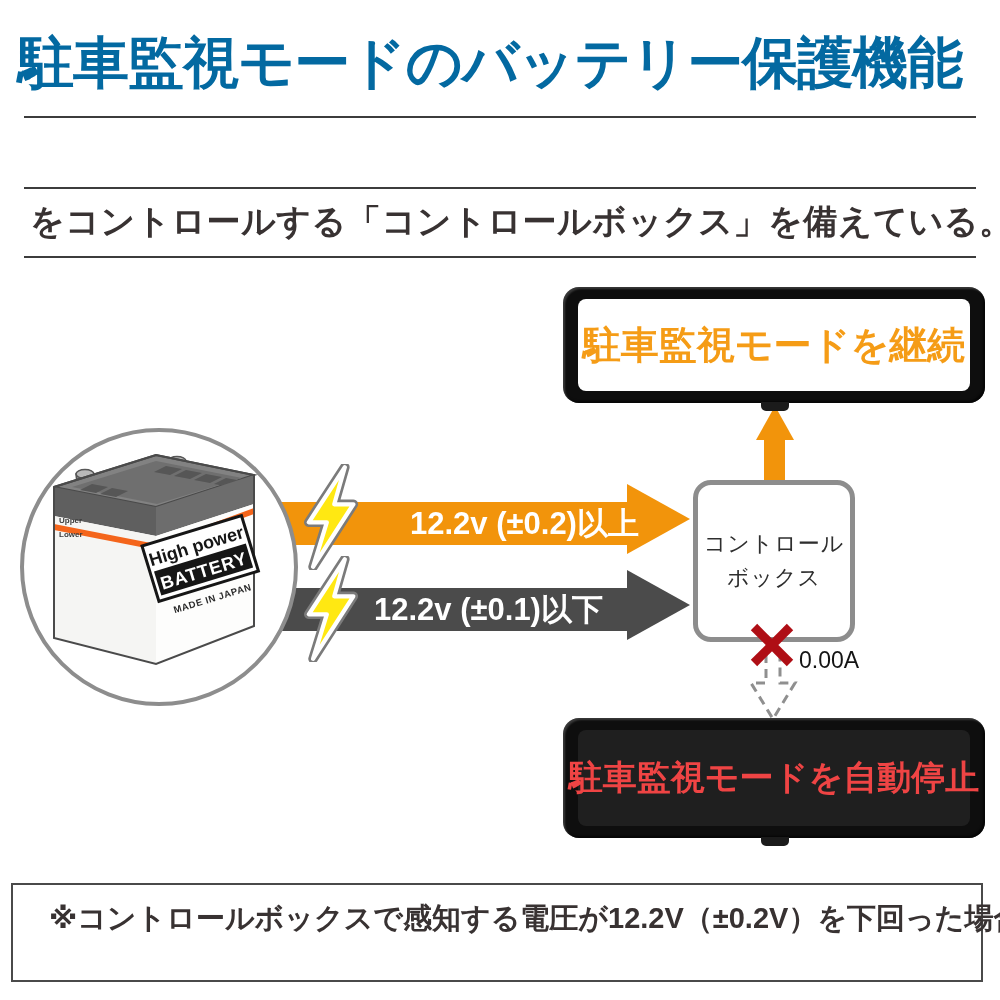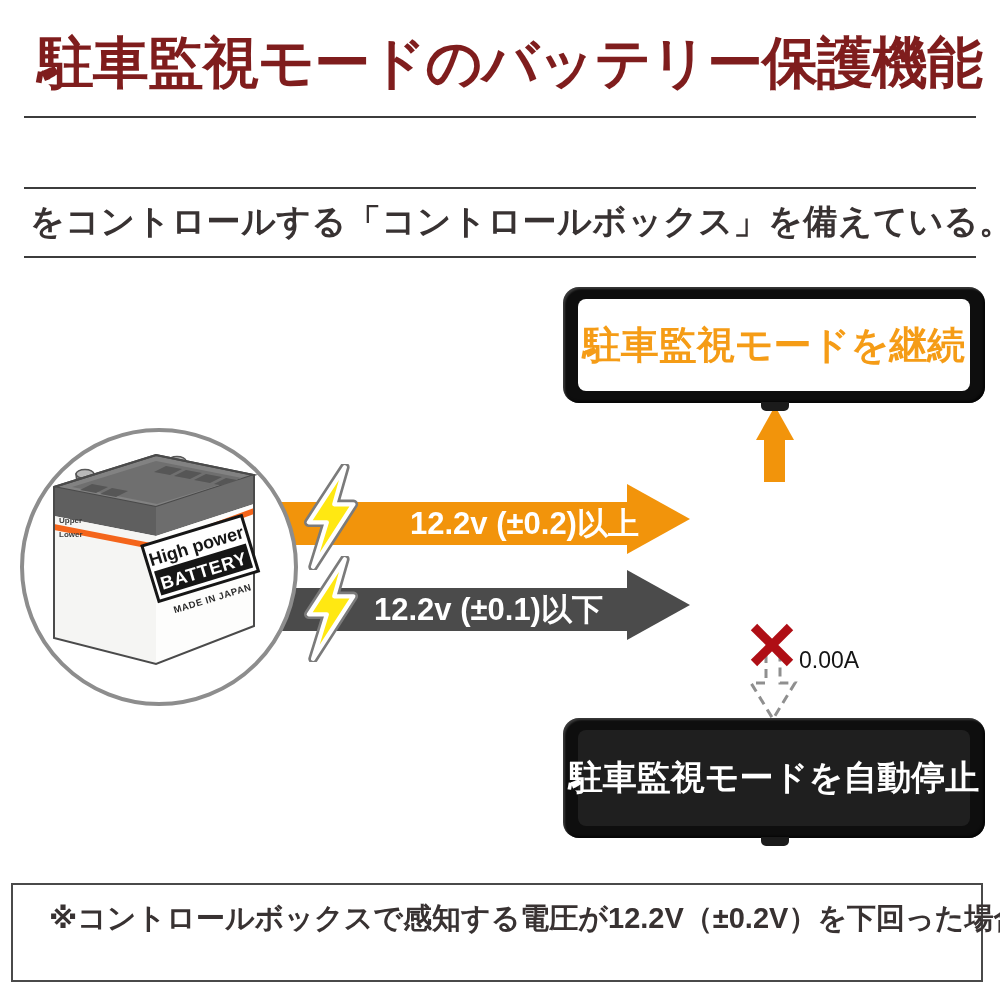--- a/index.html
+++ b/index.html
@@ -4,22 +4,22 @@
 <style>
   html,body{margin:0;padding:0;background:#ffffff;}
   #canvas{
     position:relative;width:1000px;height:1000px;background:#ffffff;overflow:hidden;
     font-family:"Liberation Sans","DejaVu Sans",sans-serif;color:#332e2e;
   }
   .abs{position:absolute;}
 
   
   .title{
-    left:18px;top:26px;width:964px;text-align:right;
-    font-size:56px;font-weight:900;letter-spacing:-1px;color:#7f1d1d;white-space:nowrap;
+    left:18px;top:26px;width:964px;text-align:left;
+    font-size:56px;font-weight:900;letter-spacing:-1px;color:#0369a1;white-space:nowrap;
   }
   .rule{left:24px;width:952px;height:2px;background:#3c3c3c;}
   .rule1{top:116px;} .rule2{top:187px;} .rule3{top:256px;}
   .intro{
     left:30px;width:950px;font-size:34px;font-weight:600;color:#383232;
     white-space:nowrap;letter-spacing:0.5px;
   }
   .intro1{top:130px;} .intro2{top:199px;}
 
   
@@ -62,21 +62,21 @@
 
   
   .mirror{left:563px;width:422px;border-radius:16px;background:#0e0e0e;
     box-shadow:inset 2px 2px 2px rgba(255,255,255,0.18), inset -2px -2px 2px rgba(0,0,0,0.6);
     z-index:2;}
   .mirror-top{top:287px;height:116px;}
   .mirror-bottom{top:718px;height:120px;}
   .screen{position:absolute;left:15px;top:12px;right:15px;bottom:12px;border-radius:8px;
     display:flex;align-items:center;justify-content:center;white-space:nowrap;}
   .screen-continue{background:#ffffff;color:#F59C16;font-size:38px;font-weight:800;}
-  .screen-stop{background:#1f1f1f;color:#ffffff;font-size:34px;font-weight:800;}
+  .screen-stop{background:#1f1f1f;color:#ef4444;font-size:34px;font-weight:800;}
   .mirror-tab{left:761px;width:28px;height:9px;background:#1b1b1b;
     border-radius:0 0 5px 5px;z-index:2;}
   .tab-top{top:402px;} .tab-bottom{top:837px;}
 
   
   .cross{left:749px;top:622px;z-index:5;}
   .current-label{left:799px;top:647px;font-size:23px;color:#141414;z-index:5;text-align:right;}
   .dashed-arrow{left:739px;top:653px;z-index:1;}
 
   
@@ -160,20 +160,24 @@
 
   <svg class="abs bolt bolt1" width="66" height="106" viewBox="0 0 60 100">
     <path d="M44 3 L10 55 L27 55 L14 97 L52 38 L34 38 Z" fill="#ffffff" stroke="#7b7b7b" stroke-width="9" stroke-linejoin="round"></path>
     <path d="M44 3 L10 55 L27 55 L14 97 L52 38 L34 38 Z" fill="#FFE812" stroke="#ffffff" stroke-width="4" stroke-linejoin="round"></path>
   </svg>
   <svg class="abs bolt bolt2" width="66" height="106" viewBox="0 0 60 100">
     <path d="M44 3 L10 55 L27 55 L14 97 L52 38 L34 38 Z" fill="#ffffff" stroke="#7b7b7b" stroke-width="9" stroke-linejoin="round"></path>
     <path d="M44 3 L10 55 L27 55 L14 97 L52 38 L34 38 Z" fill="#FFE812" stroke="#ffffff" stroke-width="4" stroke-linejoin="round"></path>
   </svg>
 
+  <div class="abs control-box">
+    <div>コントロール</div>
+    <div>ボックス</div>
+  </div>
 
   <svg class="abs cross" width="46" height="46" viewBox="0 0 46 46">
     <line x1="5" y1="5" x2="41" y2="41" stroke="#AF0E15" stroke-width="9"></line>
     <line x1="41" y1="5" x2="5" y2="41" stroke="#AF0E15" stroke-width="9"></line>
   </svg>
   <div class="abs current-label">0.00A</div>
 
   <svg class="abs dashed-arrow" width="68" height="68" viewBox="0 0 68 68">
     <path d="M27 1 L27 30 L12 30 L34 66 L56 30 L41 30 L41 1" fill="none" stroke="#8f8f8f" stroke-width="3" stroke-dasharray="9 6"></path>
   </svg>

